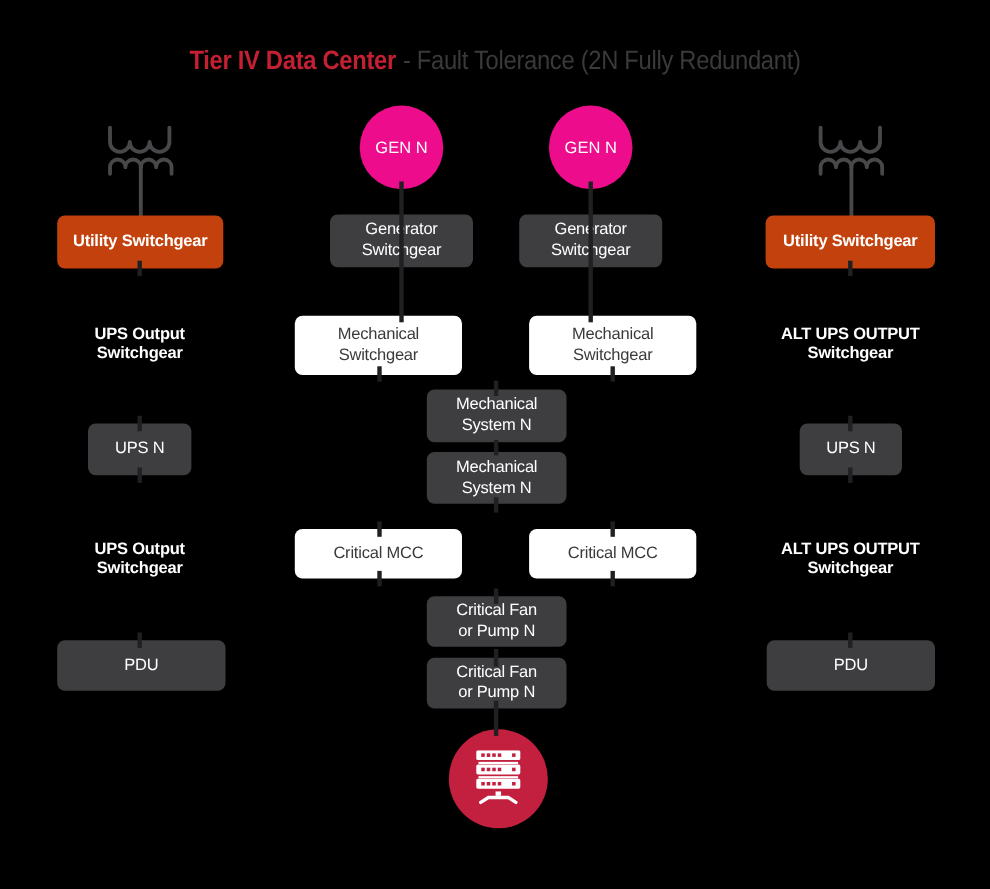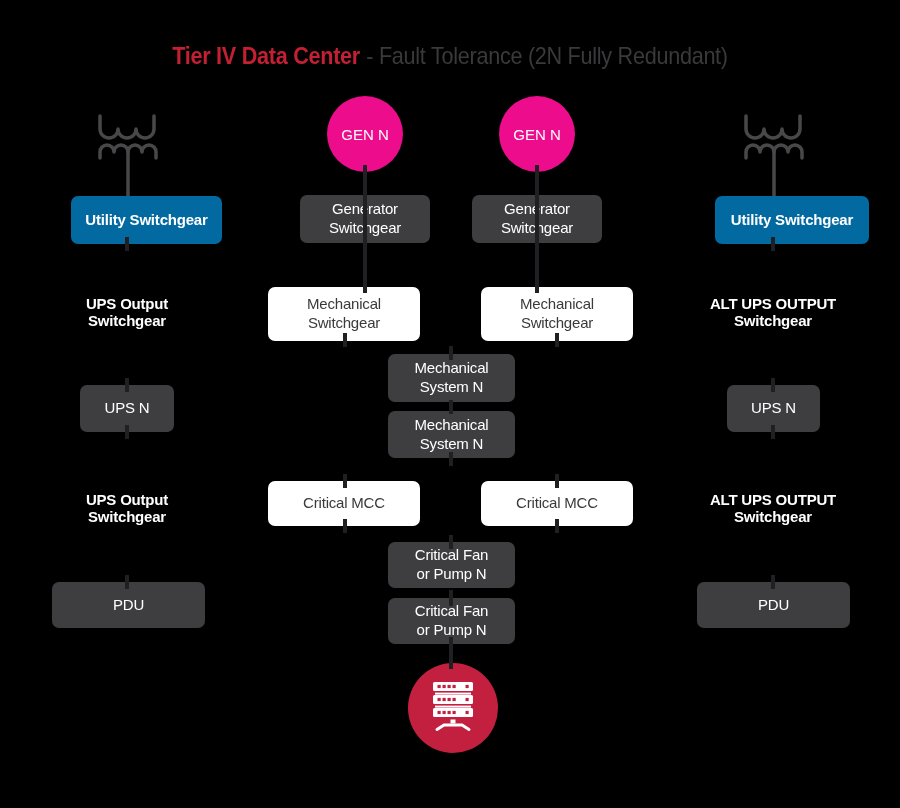--- a/index.html
+++ b/index.html
@@ -14,21 +14,21 @@
     white-space:nowrap;
   }
   .title .primary{color:#C32033;font-weight:700;}
   .title .subtitle{color:#3A3A3C;font-weight:400;margin-left:7px;}
   .box{
     position:absolute;border-radius:7px;display:flex;align-items:center;justify-content:center;
     text-align:center;font-size:15px;line-height:1.25;white-space:pre-line;letter-spacing:-0.2px;
     z-index:1;
   }
   .dark{background:#3E3E40;color:#FFFFFF;}
-  .red{background:#0369a1;color:#FFFFFF;font-weight:700;margin-left:19px;}
+  .red{background:#c2410c;color:#FFFFFF;font-weight:700;}
   .white{background:#FFFFFF;color:#3A3A3C;}
   .circle{
     position:absolute;border-radius:50%;background:#EC0C8C;color:#fff;
     display:flex;align-items:center;justify-content:center;font-size:15px;z-index:1;
   }
   .free-label{
     position:absolute;width:180px;text-align:center;color:#FFFFFF;font-weight:700;
     font-size:15px;line-height:1.15;white-space:pre-line;letter-spacing:-0.2px;z-index:1;
   }
   .stub{position:absolute;width:4px;background:#202022;z-index:2;}

